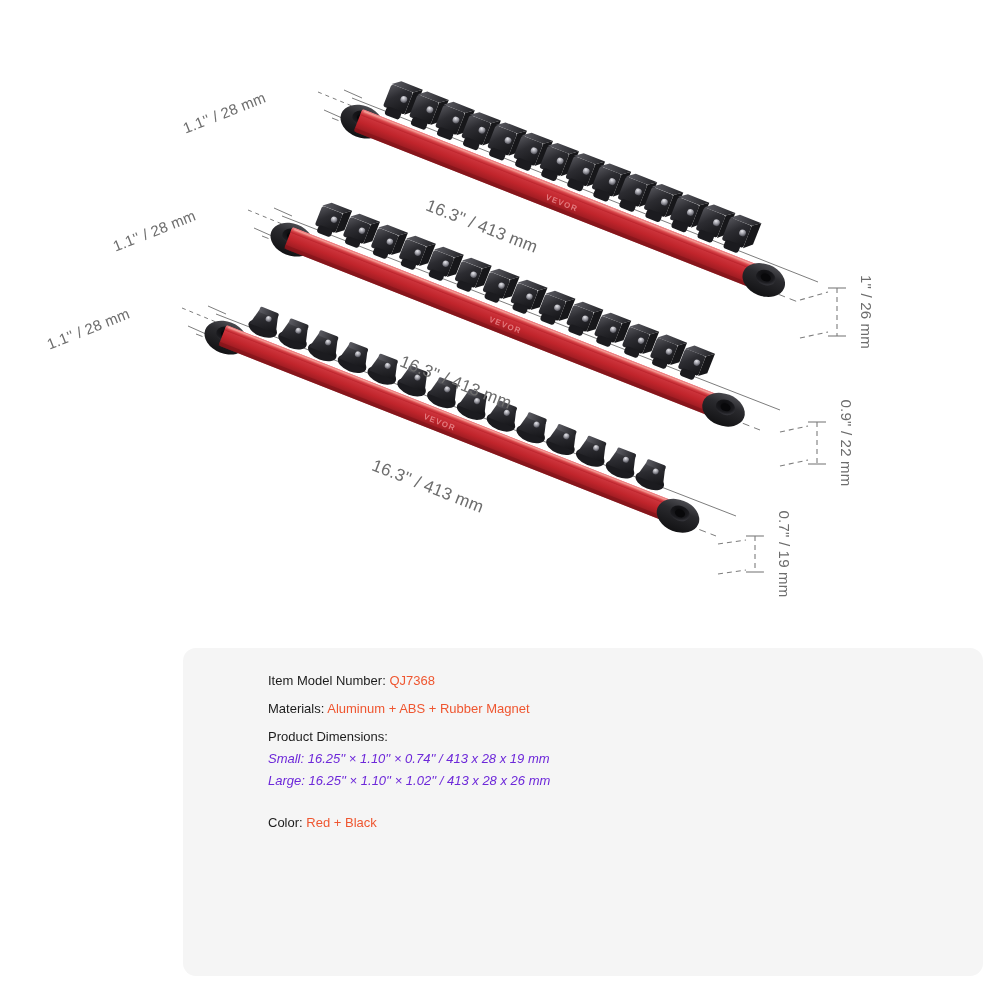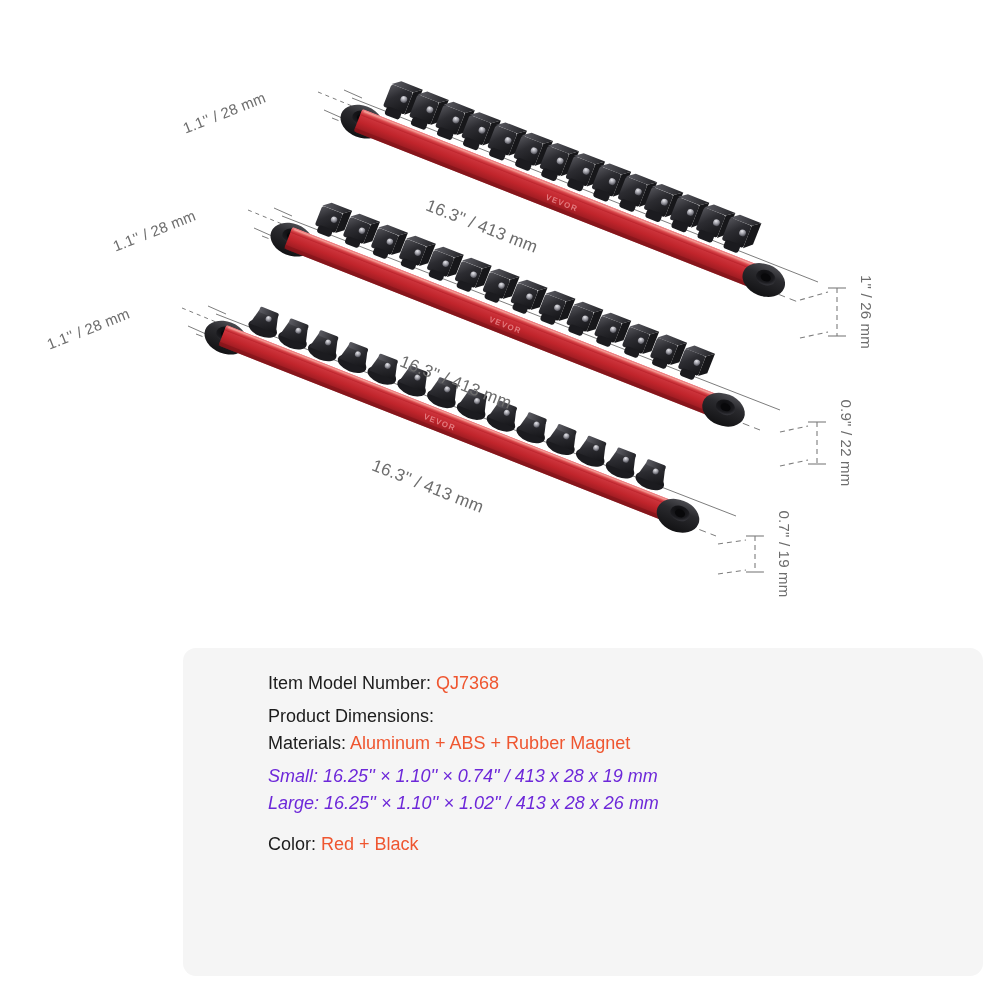--- a/index.html
+++ b/index.html
@@ -29,31 +29,31 @@
   
   #spec-panel {
     position: absolute;
     left: 183px; top: 648px;
     width: 800px; height: 328px;
     background: #f5f5f5;
     border-radius: 13px;
     padding: 26px 0 0 85px;
   }
   .spec-row {
-    font-size: 18px;
+    font-size: 13px;
     line-height: 1.0;
     color: #1c1c1c;
     margin-bottom: 15px;
     white-space: nowrap;
     font-family: "Liberation Sans", sans-serif;
   }
   .spec-row .val { color: #ef5630; }
   .spec-row.dim-line { color: #6d28d9; margin-bottom: 9px; font-style: italic; }
   .spec-row.dim-head { margin-bottom: 9px; }
-  .spec-row.tight { margin-bottom: 23px; }
+  .spec-row.tight { margin-bottom: 29px; }
 </style>
 </head>
 <body>
 
 <div id="stage">
 
   <div id="product-area">
 
     <svg id="product-svg" width="1000" height="650" viewBox="0 0 1000 650">
       <defs>
@@ -508,25 +508,25 @@
     <div class="dim-label" style="left:846px; top:443px; transform:rotate(90deg) translate(-50%,-50%); transform-origin:0 0;">0.9" / 22 mm</div>
     <div class="dim-label" style="left:784px; top:554px; transform:rotate(90deg) translate(-50%,-50%); transform-origin:0 0;">0.7" / 19 mm</div>
   </div>
 
   <div id="spec-panel">
 
     <div class="spec-row">
       <span>Item Model Number: </span><span class="val">QJ7368</span>
     </div>
 
-    <div class="spec-row dim-head">Product Dimensions:</div>
-
     <div class="spec-row">
       <span>Materials: </span><span class="val">Aluminum + ABS + Rubber Magnet</span>
     </div>
+
+    <div class="spec-row dim-head">Product Dimensions:</div>
 
     <div class="spec-row dim-line">Small: 16.25'' × 1.10'' × 0.74'' / 413 x 28 x 19 mm</div>
     <div class="spec-row dim-line tight">Large: 16.25'' × 1.10'' × 1.02'' / 413 x 28 x 26 mm</div>
 
 
 
     <div class="spec-row">
       <span>Color: </span><span class="val">Red + Black</span>
     </div>
   </div>

